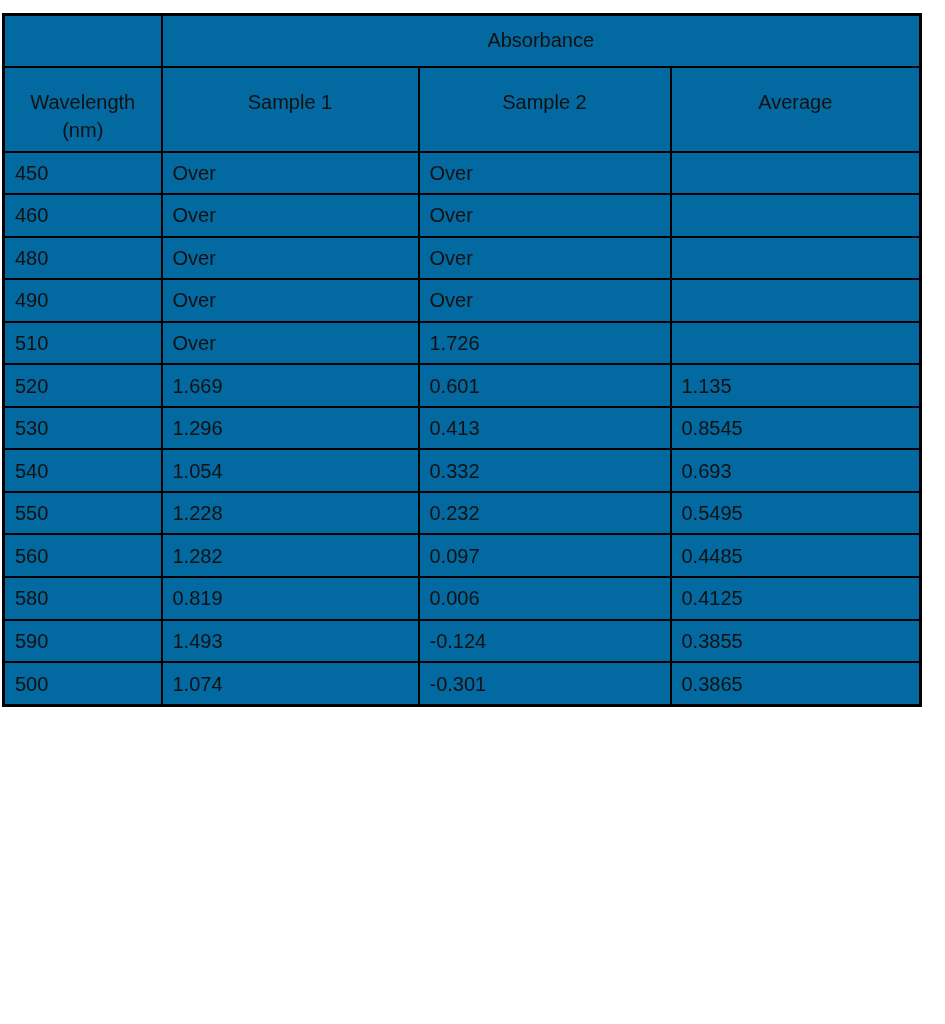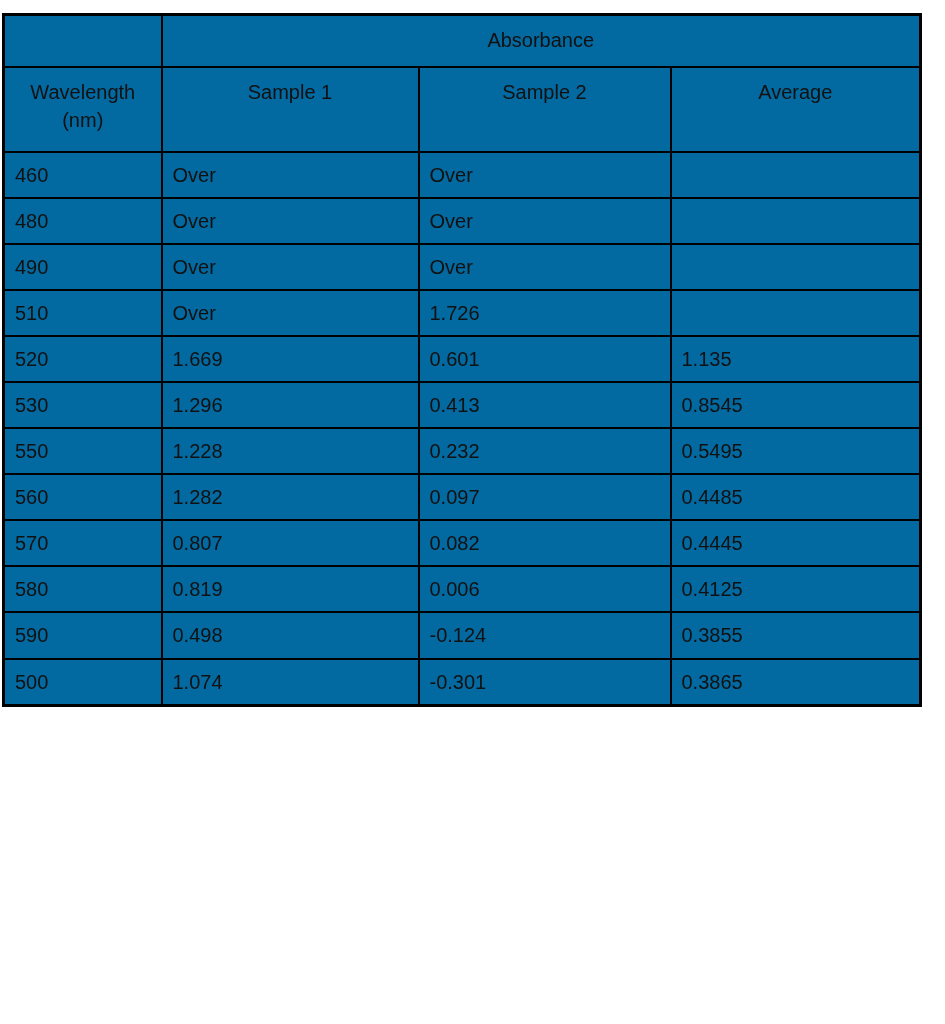--- a/index.html
+++ b/index.html
@@ -39,21 +39,21 @@
   tr.group-header-row th {
     text-align: center;
     vertical-align: middle;
   }
   tr.column-header-row {
     height: 85px;
   }
   tr.column-header-row th {
     text-align: center;
     vertical-align: top;
-    padding-top: 10px;
+    padding-top: 20px;
     white-space: pre-line;
     line-height: 1.4;
   }
   tbody td {
     text-align: left;
     vertical-align: middle;
     padding-left: 10px;
     line-height: 1.2;
   }
 </style>
@@ -74,20 +74,26 @@
     </tr>
     <tr class="column-header-row">
       <th>Wavelength
 (nm)</th>
       <th>Sample 1</th>
       <th>Sample 2</th>
       <th>Average</th>
     </tr>
   </thead>
   <tbody id="table-body">
+  <tr>
+    <td>450</td>
+    <td>Over</td>
+    <td>Over</td>
+    <td></td>
+  </tr>
 
   <tr>
     <td>460</td>
     <td>Over</td>
     <td>Over</td>
     <td></td>
   </tr>
 
 
   <tr>
@@ -119,52 +125,52 @@
     <td>1.135</td>
   </tr>
 
   <tr>
     <td>530</td>
     <td>1.296</td>
     <td>0.413</td>
     <td>0.8545</td>
   </tr>
 
+  <tr>
+    <td>540</td>
+    <td>1.054</td>
+    <td>0.332</td>
+    <td>0.693</td>
+  </tr>
 
   <tr>
     <td>550</td>
     <td>1.228</td>
     <td>0.232</td>
     <td>0.5495</td>
   </tr>
 
   <tr>
     <td>560</td>
     <td>1.282</td>
     <td>0.097</td>
     <td>0.4485</td>
   </tr>
 
-  <tr>
-    <td>570</td>
-    <td>0.807</td>
-    <td>0.082</td>
-    <td>0.4445</td>
-  </tr>
 
   <tr>
     <td>580</td>
     <td>0.819</td>
     <td>0.006</td>
     <td>0.4125</td>
   </tr>
 
   <tr>
     <td>590</td>
-    <td>0.498</td>
+    <td>1.493</td>
     <td>-0.124</td>
     <td>0.3855</td>
   </tr>
 
   <tr>
     <td>500</td>
     <td>1.074</td>
     <td>-0.301</td>
     <td>0.3865</td>
   </tr>

